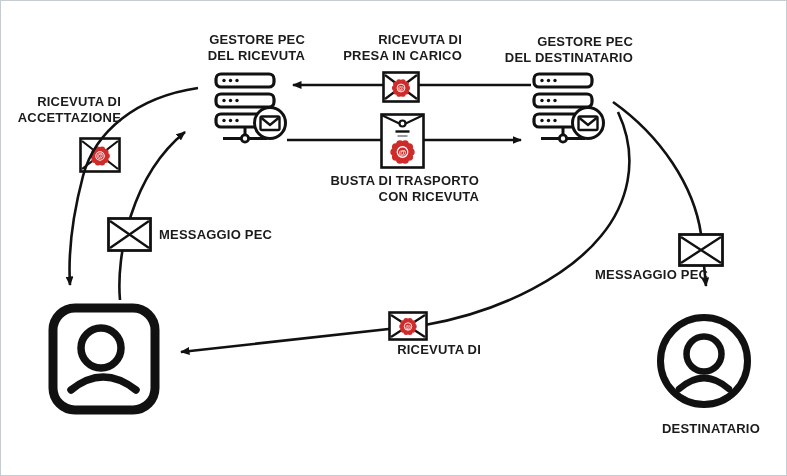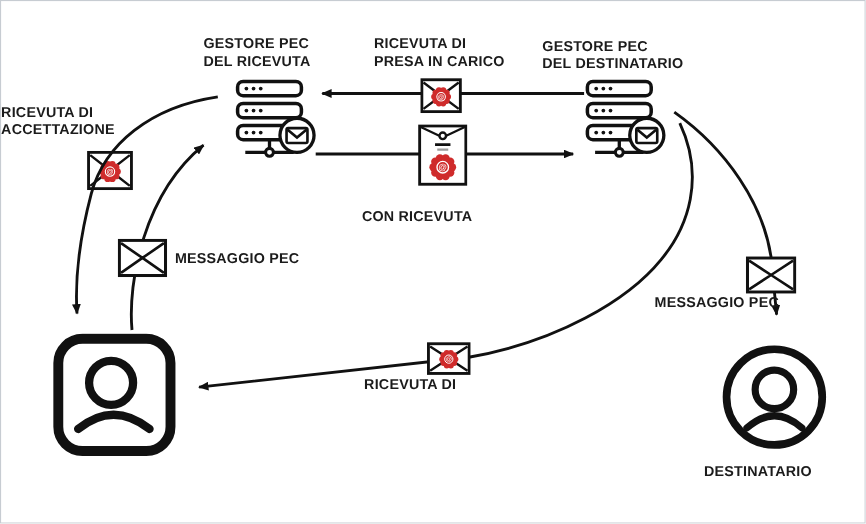--- a/index.html
+++ b/index.html
@@ -5,21 +5,21 @@
   html,body{margin:0;padding:0;background:#eef0f2;}
   .canvas{
     position:relative;width:787px;height:476px;background:#ffffff;
     border:1px solid #c7ccd2;box-sizing:border-box;overflow:hidden;
     font-family:"Liberation Sans", sans-serif;
   }
   .layer{position:absolute;left:0;top:0;pointer-events:none;}
   .abs{position:absolute;}
   .lbl{
     position:absolute;color:#1b1b1b;font-size:13px;font-weight:600;
-    line-height:15.5px;text-align:left;letter-spacing:.2px;white-space:nowrap;
+    line-height:15.5px;text-align:right;letter-spacing:.2px;white-space:nowrap;
   }
   .lbl.left{text-align:left;}
   svg{display:block;}
 </style>
 </head>
 <body>
 
 <div class="canvas">
 
   <svg class="layer" width="787" height="476" viewBox="0 0 787 476">
@@ -222,21 +222,21 @@
   <div class="lbl left" style="left:158px;top:226px;width:120px">
     <span>MESSAGGIO PEC</span>
   </div>
 
   <div class="lbl" style="left:339px;top:31px;width:122px">
     <span>RICEVUTA DI</span><br>
     <span>PRESA IN CARICO</span>
   </div>
 
   <div class="lbl" style="left:328px;top:172px;width:150px">
-    <br>
+    <span>BUSTA DI TRASPORTO</span><br>
     <span>CON RICEVUTA</span>
   </div>
 
   <div class="lbl" style="left:330px;top:341px;width:150px">
     <span>RICEVUTA DI</span><br>
   </div>
 
   <div class="lbl" style="left:594px;top:266px;width:112px">
     <span>MESSAGGIO PEC</span>
   </div>

